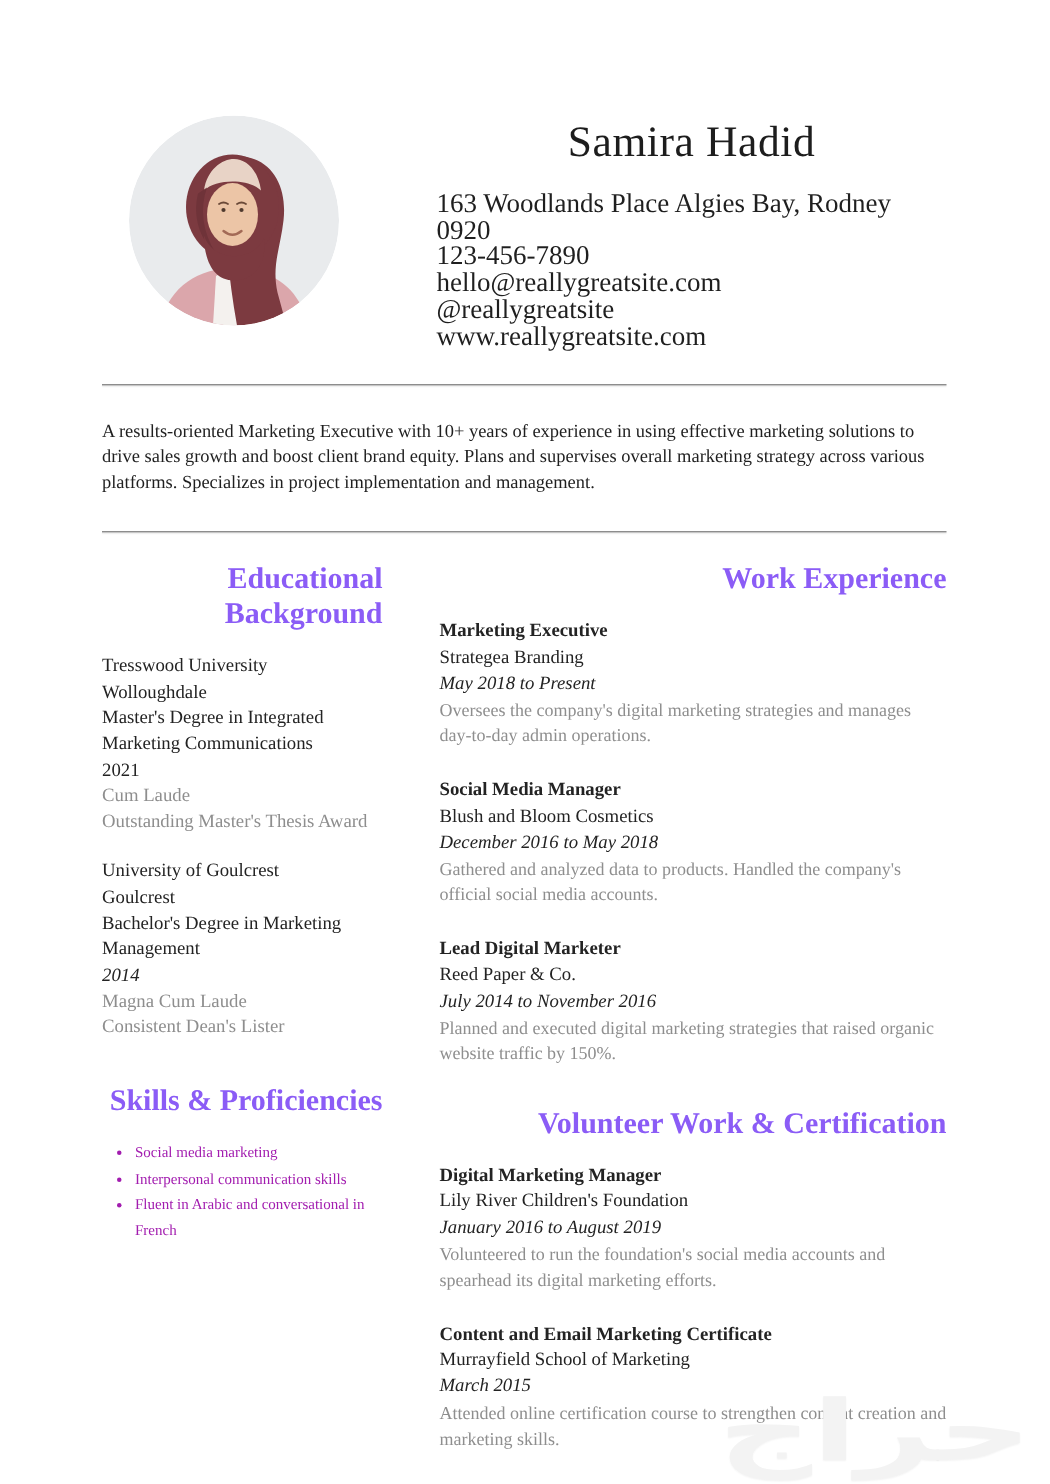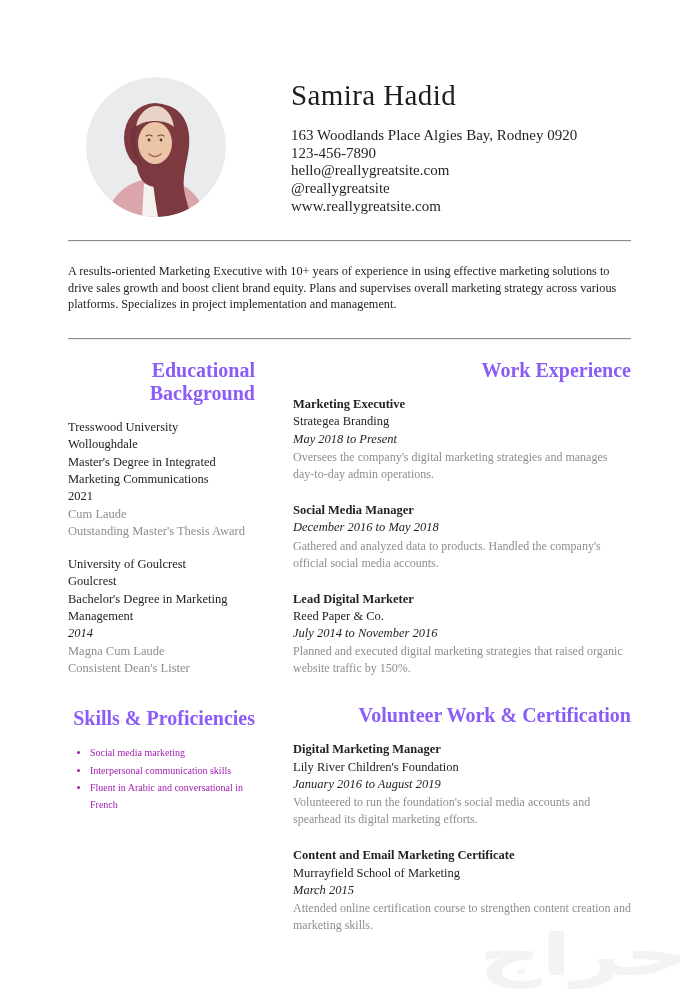--- a/index.html
+++ b/index.html
@@ -4,22 +4,22 @@
 <style>
   * { margin:0; padding:0; box-sizing:border-box; }
   html,body { background:#ffffff; }
   body { width:700px; font-family:"Liberation Serif","DejaVu Serif",serif; }
   .sheet { position:relative; width:700px; height:989px; background:#ffffff; overflow:hidden; }
 
   
   .header { display:flex; padding:77px 69px 0 86px; }
   .photo { width:140px; height:140px; border-radius:50%; overflow:hidden; flex:none; }
   .header-info { margin-left:65px; padding-top:2px; }
-  .name { font-size:29px; font-weight:400; color:#1d1d1d; letter-spacing:.4px; margin-bottom:15px; }
-  .contact-line { font-size:15px; line-height:17.7px; color:#1f1f1f; }
+  .name { font-size:29px; font-weight:400; color:#1d1d1d; letter-spacing:.4px; margin-bottom:15px;text-align:center; }
+  .contact-line { font-size:18px; line-height:17.7px; color:#1f1f1f; }
 
   
   .divider { border:none; border-top:1.6px solid #8d8d8d; box-shadow:0 1px 1px rgba(0,0,0,.08); margin:23px 69px 0 68px; }
   .divider.second { margin-top:25px; }
 
   
   .summary { margin:22px 69px 0 68px; font-size:12.3px; line-height:16.7px; color:#1f1f1f; }
 
   
   .columns { display:flex; margin:20px 69px 0 68px; }
@@ -138,20 +138,21 @@
 
         <div class="job">
           <div class="job-title">Marketing Executive</div>
           <div>Strategea Branding</div>
           <div class="dates">May 2018 to Present</div>
           <div class="desc">Oversees the company's digital marketing strategies and manages day-to-day admin operations.</div>
         </div>
 
         <div class="job">
           <div class="job-title">Social Media Manager</div>
+          <div>Blush and Bloom Cosmetics</div>
           <div class="dates">December 2016 to May 2018</div>
           <div class="desc">Gathered and analyzed data to products. Handled the company's official social media accounts.</div>
         </div>
 
         <div class="job">
           <div class="job-title">Lead Digital Marketer</div>
           <div>Reed Paper &amp; Co.</div>
           <div class="dates">July 2014 to November 2016</div>
           <div class="desc">Planned and executed digital marketing strategies that raised organic website traffic by 150%.</div>
         </div>

